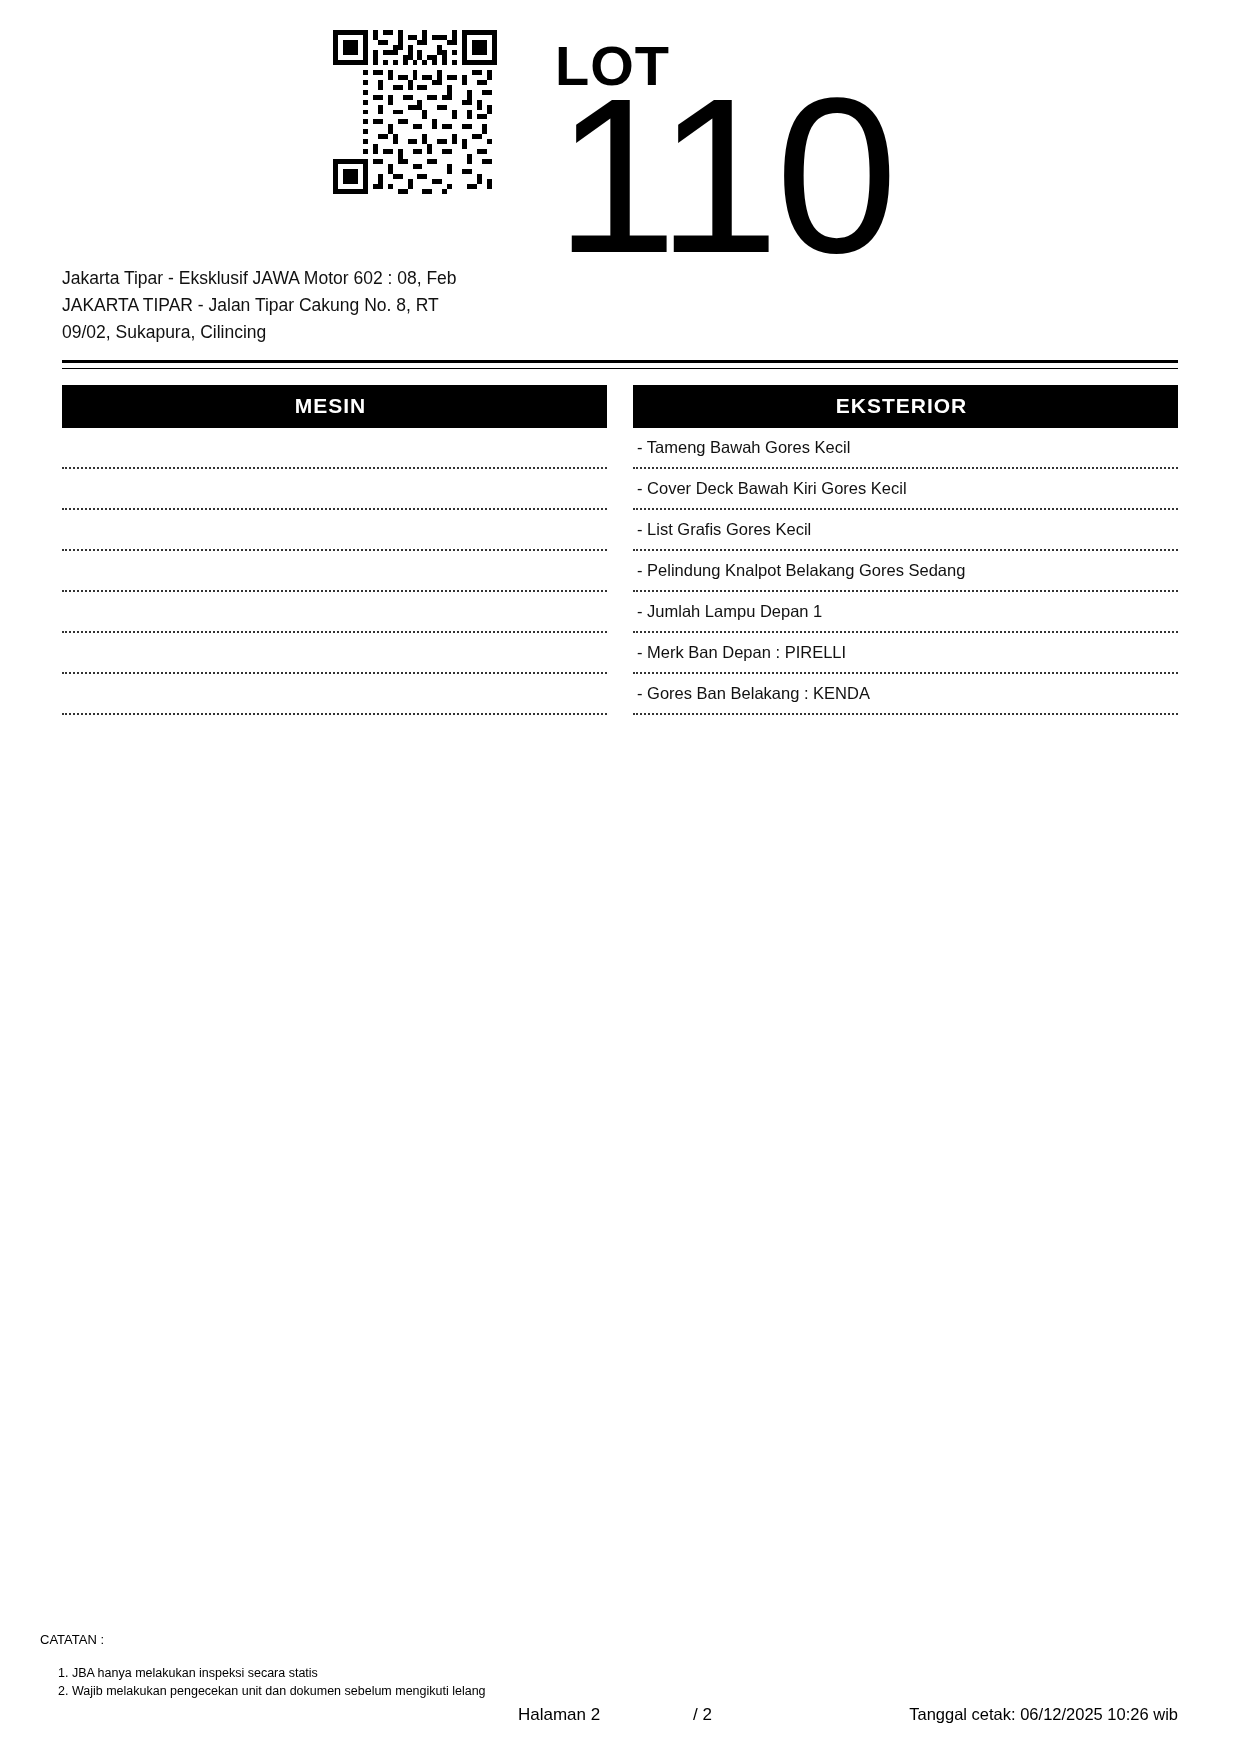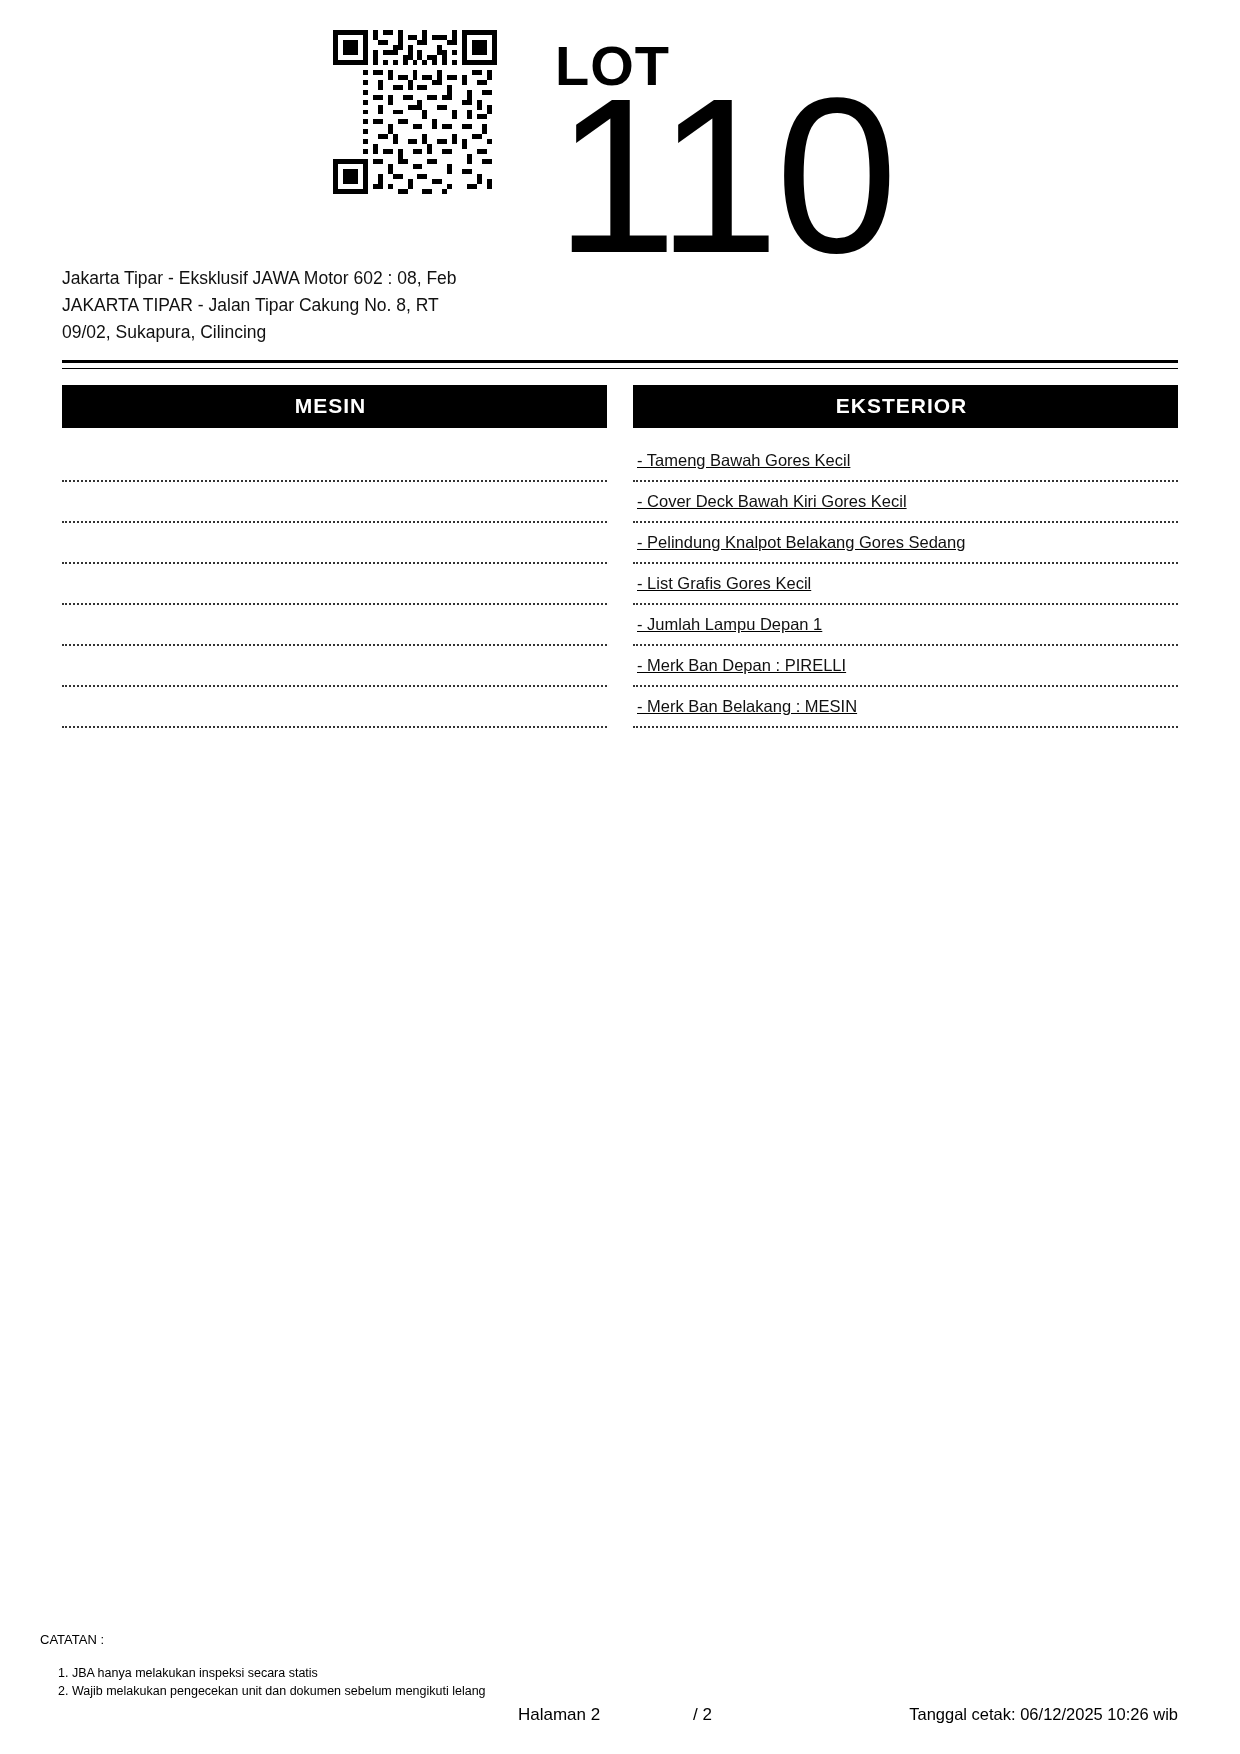--- a/index.html
+++ b/index.html
@@ -103,22 +103,21 @@
   .col-header {
     background: #000;
     color: #fff;
     text-align: center;
     font-size: 21px;
     font-weight: bold;
     letter-spacing: 1px;
     padding: 9px 8px 10px 0;
   }
   .col-rows {
-    margin-top: 13px;
-    text-decoration: underline;
+    margin-top: 0;
   }
   .row {
     min-height: 41px;
     display: flex;
     align-items: center;
     font-size: 16.5px;
     color: #111;
     border-bottom: 2px dotted #333;
     padding: 6px 2px 6px 4px;
     box-sizing: border-box;
@@ -351,25 +350,25 @@
         <div class="row empty"></div>
         <div class="row empty"></div>
       </div>
     </div>
 
     <div class="col">
       <div class="col-header">EKSTERIOR</div>
       <div class="col-rows">
         <div class="row">- Tameng Bawah Gores Kecil</div>
         <div class="row">- Cover Deck Bawah Kiri Gores Kecil</div>
+        <div class="row">- List Grafis Gores Kecil</div>
         <div class="row">- Pelindung Knalpot Belakang Gores Sedang</div>
-        <div class="row">- List Grafis Gores Kecil</div>
         <div class="row">- Jumlah Lampu Depan 1</div>
         <div class="row">- Merk Ban Depan : PIRELLI</div>
-        <div class="row">- Merk Ban Belakang : MESIN</div>
+        <div class="row">- Gores Ban Belakang : KENDA</div>
       </div>
     </div>
 
   </div>
 
   <div class="notes">
     <div class="notes-title">CATATAN :</div>
     <div>
       <div style="padding-left:18px;">1. JBA hanya melakukan inspeksi secara statis</div>
       <div style="padding-left:18px;">2. Wajib melakukan pengecekan unit dan dokumen sebelum mengikuti lelang</div>

